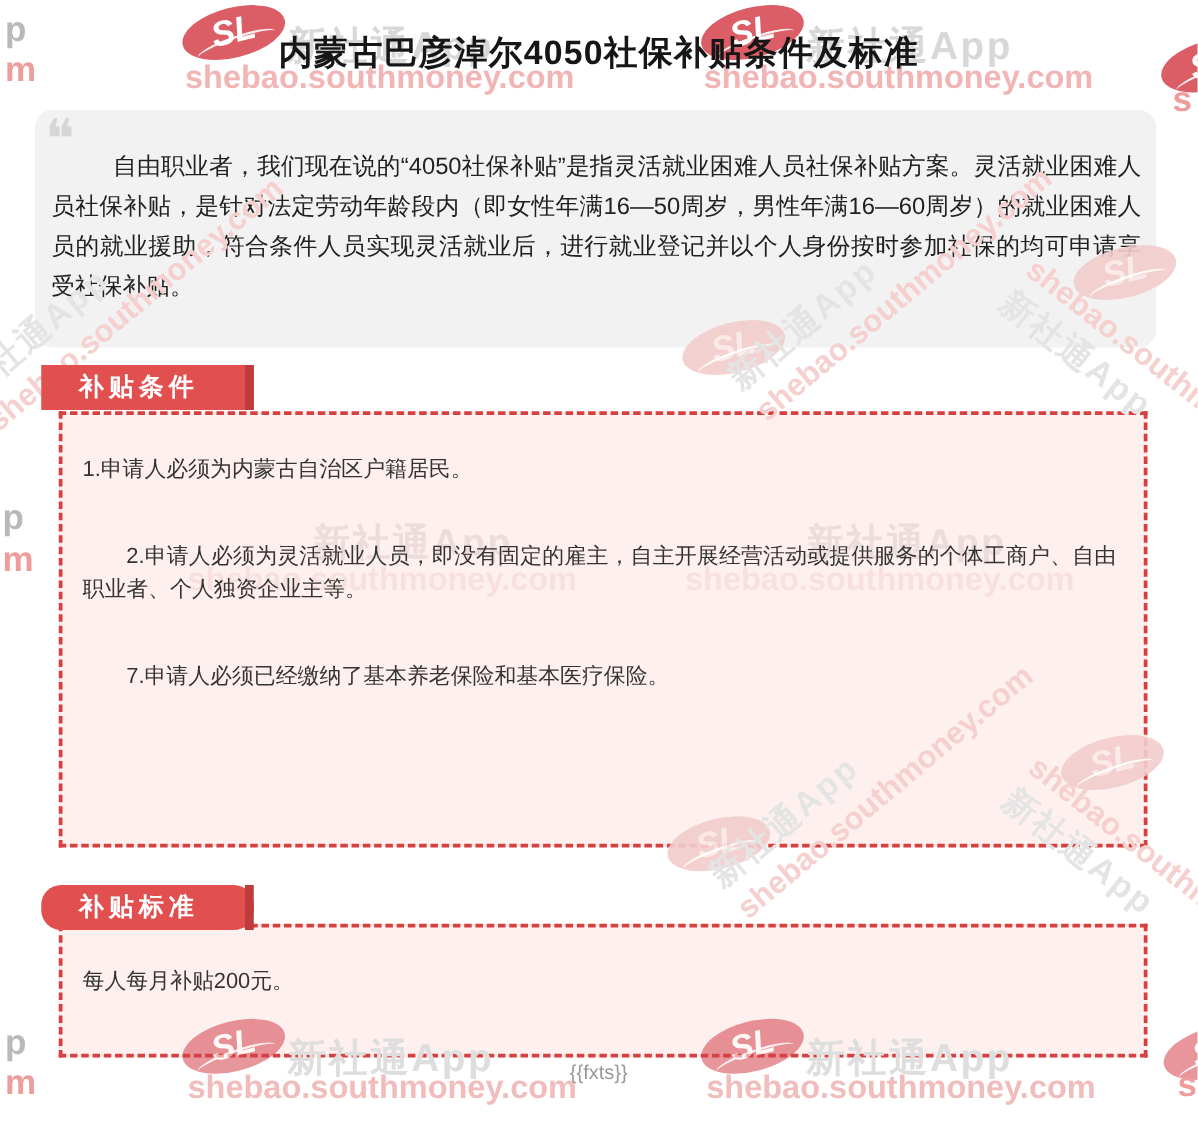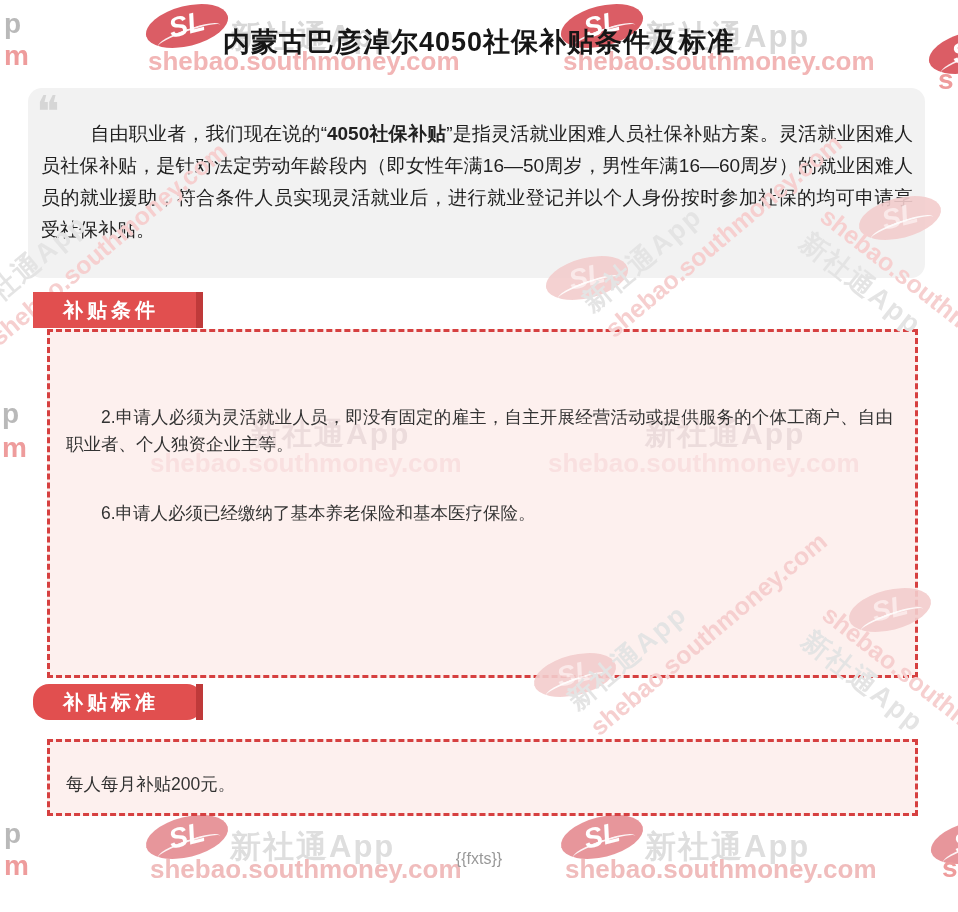--- a/index.html
+++ b/index.html
@@ -39,35 +39,35 @@
     position:absolute;left:28px;top:88px;width:897px;height:190px;
     background:#f2f2f2;border-radius:14px;z-index:2;box-sizing:border-box;
   }
   .quote-mark{
     position:absolute;left:8px;top:-2px;font-size:44px;color:#d6d6d6;z-index:2;font-family:"DejaVu Sans",sans-serif;
   }
   .intro-text{
     position:relative;z-index:4;margin:30px 12px 0 13px;
     font-size:19px;line-height:32px;color:#212121;text-indent:2.6em;text-align:justify;
   }
-  .intro-text b{font-weight:bold;}
+  .intro-text b{font-weight:normal;}
   .section-label{
     position:absolute;left:33px;width:170px;height:36px;background:#e14f4f;
     color:#ffffff;font-size:20px;font-weight:bold;line-height:36px;
     padding-left:30px;letter-spacing:4px;box-sizing:border-box;z-index:4;
   }
   .section-label::after{
     content:'';position:absolute;right:0;top:0;width:7px;height:100%;background:#bf3a3a;
   }
   .dash-box{
     position:absolute;left:47px;width:871px;background:#fdf0ee;
     border:3px dashed #d64040;box-sizing:border-box;z-index:1;
   }
   .cond-box{top:329px;height:349px;}
-  .std-box{top:739px;height:77px;}
+  .std-box{top:739px;height:107px;}
   .cond-items{position:relative;z-index:2;padding:30px 22px 0 16px;}
   .cond-item{
     font-size:17.5px;line-height:27px;color:#333333;margin-bottom:19px;text-align:justify;
   }
   .cond-item.indent{text-indent:2em;margin-top:42px;}
   .std-text{
     position:relative;z-index:2;padding:29px 22px 0 16px;
     font-size:17.5px;line-height:26px;color:#333333;
   }
   .footer-note{
@@ -118,37 +118,38 @@
 <span class="wm-frag pink" style="left:2px;top:432px;">m</span>
 
 <div class="section-label" style="top:292px;">补贴条件</div>
 
 <div class="dash-box cond-box">
   <span class="wm-inbox-brand" style="left:200px;top:82px;">新社通App</span>
   <span class="wm-inbox-domain" style="left:100px;top:116px;">shebao.southmoney.com</span>
   <span class="wm-inbox-brand" style="left:595px;top:82px;">新社通App</span>
   <span class="wm-inbox-domain" style="left:498px;top:116px;">shebao.southmoney.com</span>
   <div class="cond-items">
+    <div class="cond-item">1.申请人必须为内蒙古自治区户籍居民。</div>
     <div class="cond-item indent">2.申请人必须为灵活就业人员，即没有固定的雇主，自主开展经营活动或提供服务的个体工商户、自由职业者、个人独资企业主等。</div>
-    <div class="cond-item indent">6.申请人必须已经缴纳了基本养老保险和基本医疗保险。</div>
+    <div class="cond-item indent">7.申请人必须已经缴纳了基本养老保险和基本医疗保险。</div>
   </div>
 </div>
 
 <span class="wm-logo ghost" style="left:533px;top:655px;">SL</span>
 <div class="wm-diag" style="left:560px;top:690px;">
   <span class="b">新社通App</span>
   <span class="d">shebao.southmoney.com</span>
 </div>
 <span class="wm-logo ghost" style="left:848px;top:590px;">SL</span>
 <div class="wm-diag cw" style="left:836px;top:598px;">
   <span class="d">shebao.southmoney.com</span>
   <span class="b">新社通App</span>
 </div>
 
-<div class="section-label" style="top:684px;border-radius:16px;">补贴标准</div>
+<div class="section-label" style="top:708px;border-radius:16px;">补贴标准</div>
 
 <div class="dash-box std-box">
   <div class="std-text">每人每月补贴200元。</div>
 </div>
 
 <span class="wm-frag gray" style="left:4px;top:818px;">p</span>
 <span class="wm-frag pink" style="left:4px;top:850px;">m</span>
 
 <span class="wm-logo dim" style="left:145px;top:817px;">SL</span>
 <span class="wm-brand" style="left:230px;top:826px;color:#dedede;">新社通App</span>

